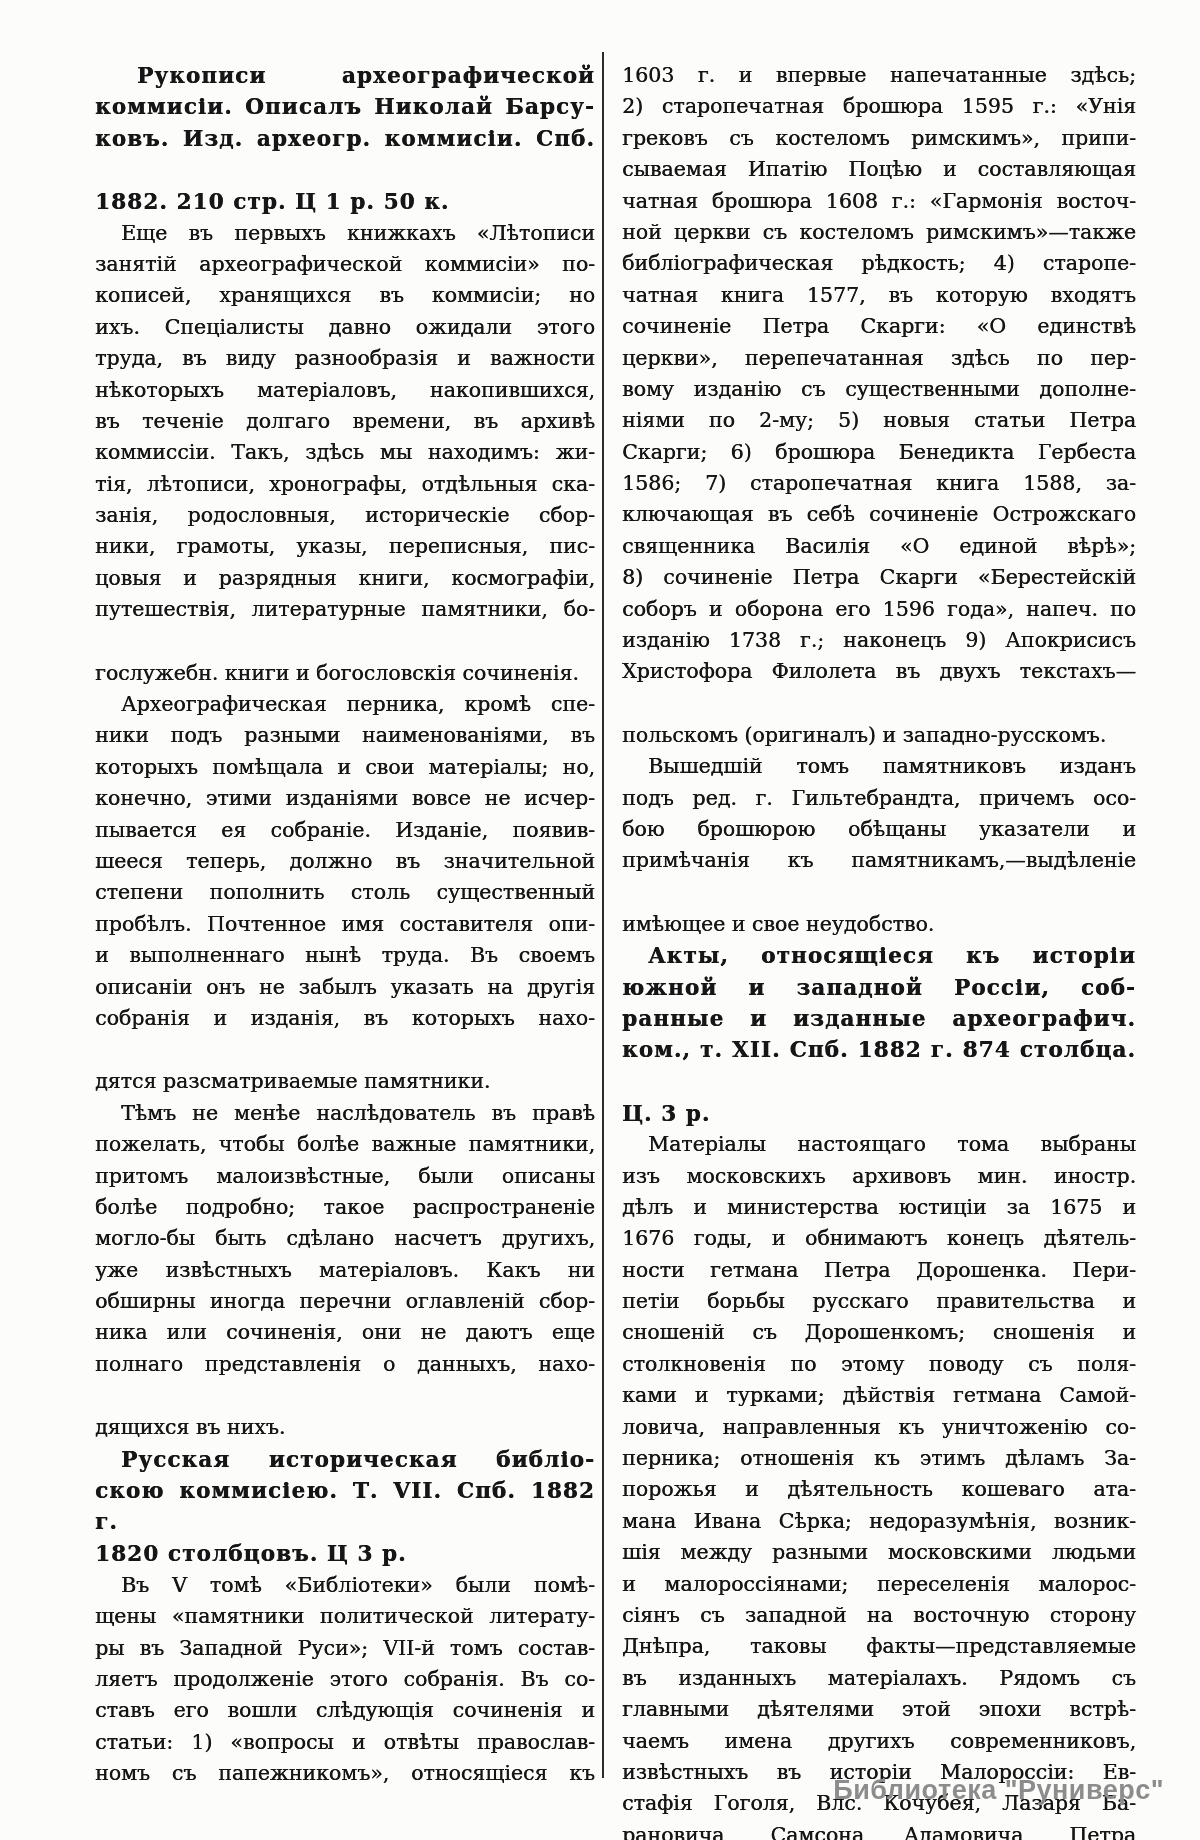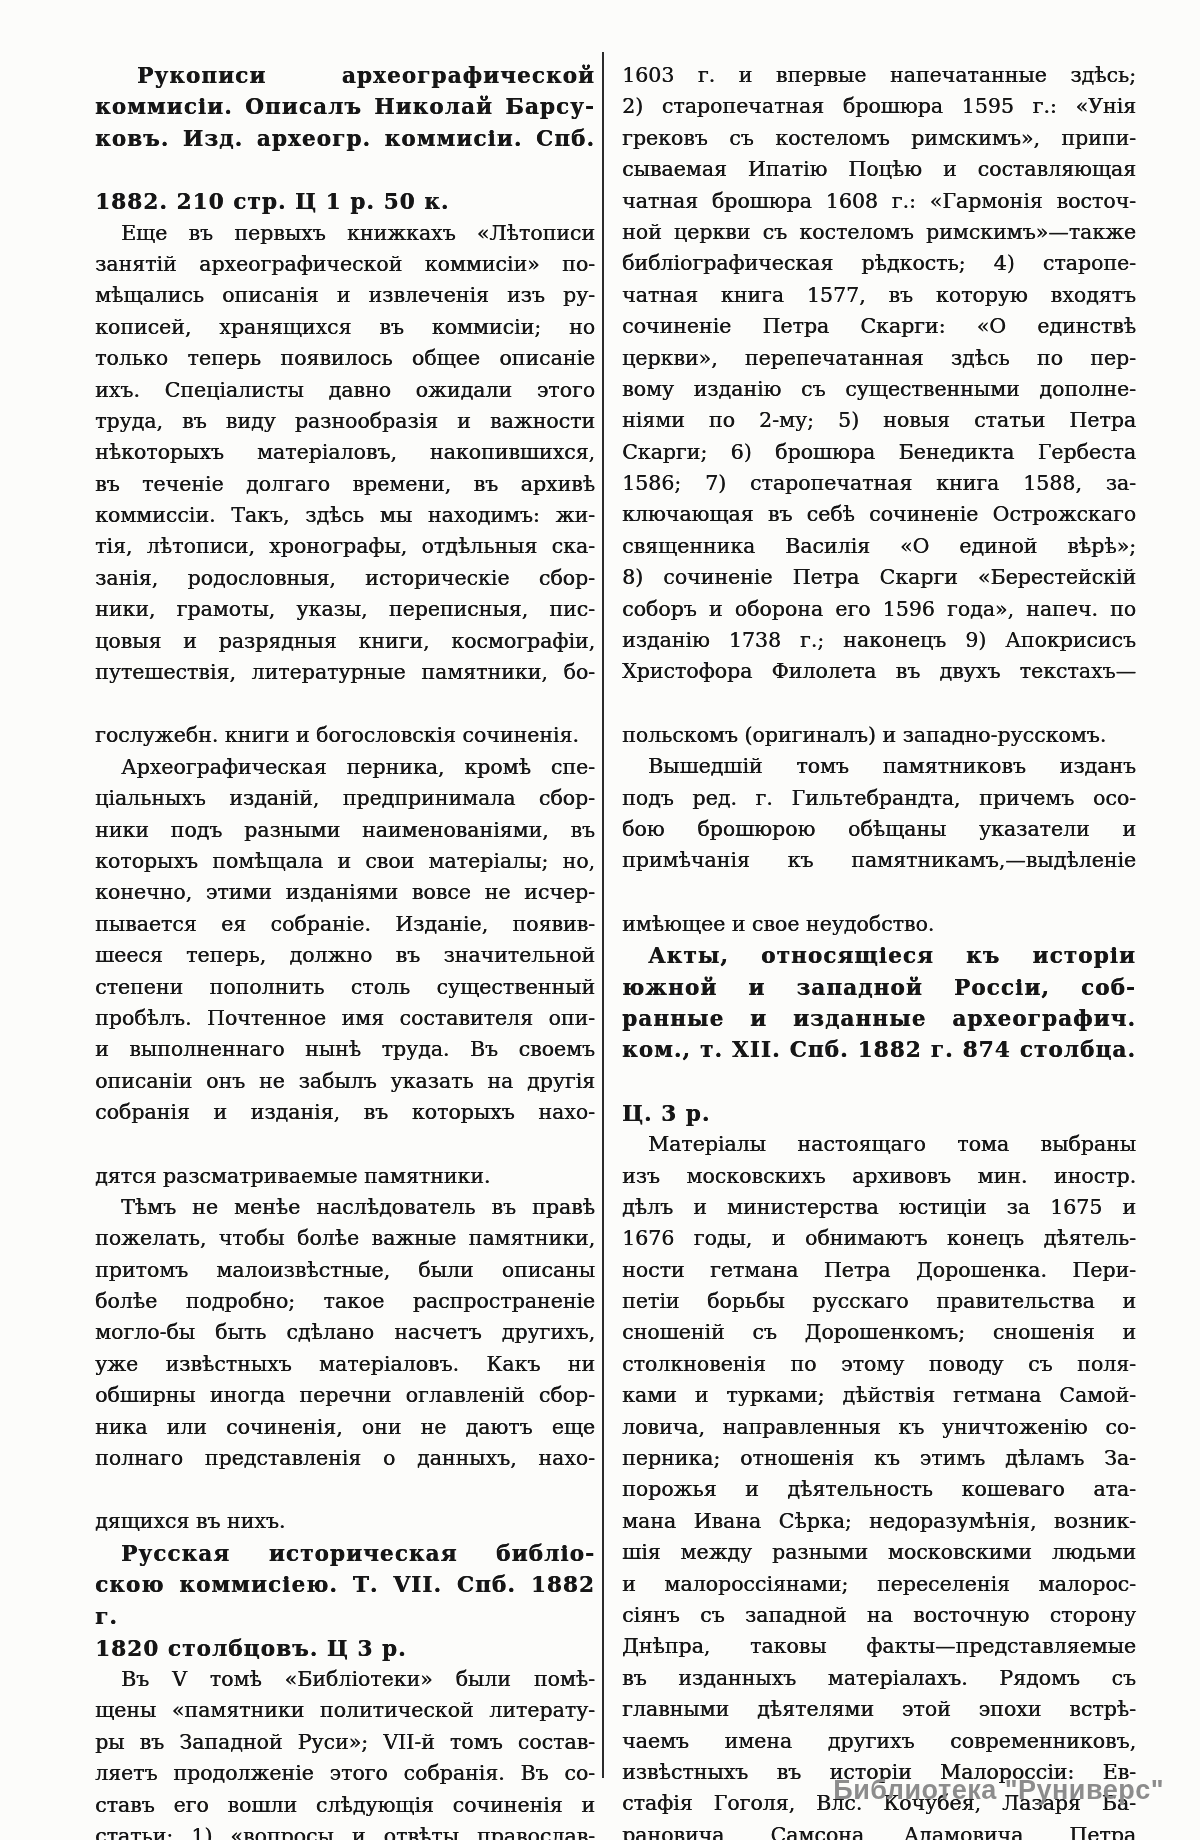--- a/index.html
+++ b/index.html
@@ -53,36 +53,33 @@
 <body>
 
 <div class="page">
   <div class="column col-left" id="col-left">
       <div class="line j b ind1">Рукописи археографической</div>
       <div class="line j b">коммисіи. Описалъ Николай Барсу-</div>
       <div class="line j b">ковъ. Изд. археогр. коммисіи. Спб.</div>
       <div class="line j b end">1882. 210 стр. Ц 1 р. 50 к.</div>
       <div class="line j ind">Еще въ первыхъ книжкахъ «Лѣтописи</div>
       <div class="line j">занятій археографической коммисіи» по-</div>
-      <div class="line j">мѣщались описанія и извлеченія изъ ру-</div>
       <div class="line j">кописей, хранящихся въ коммисіи; но</div>
-      <div class="line j">только теперь появилось общее описаніе</div>
       <div class="line j">ихъ. Спеціалисты давно ожидали этого</div>
       <div class="line j">труда, въ виду разнообразія и важности</div>
       <div class="line j">нѣкоторыхъ матеріаловъ, накопившихся,</div>
       <div class="line j">въ теченіе долгаго времени, въ архивѣ</div>
       <div class="line j">коммиссіи. Такъ, здѣсь мы находимъ: жи-</div>
       <div class="line j">тія, лѣтописи, хронографы, отдѣльныя ска-</div>
       <div class="line j">занія, родословныя, историческіе сбор-</div>
       <div class="line j">ники, грамоты, указы, переписныя, пис-</div>
       <div class="line j">цовыя и разрядныя книги, космографіи,</div>
       <div class="line j">путешествія, литературные памятники, бо-</div>
       <div class="line j end">гослужебн. книги и богословскія сочиненія.</div>
       <div class="line j ind">Археографическая перника, кромѣ спе-</div>
-      <div class="line j">ціальныхъ изданій, предпринимала сбор-</div>
       <div class="line j">ники подъ разными наименованіями, въ</div>
       <div class="line j">которыхъ помѣщала и свои матеріалы; но,</div>
       <div class="line j">конечно, этими изданіями вовсе не исчер-</div>
       <div class="line j">пывается ея собраніе. Изданіе, появив-</div>
       <div class="line j">шееся теперь, должно въ значительной</div>
       <div class="line j">степени пополнить столь существенный</div>
       <div class="line j">пробѣлъ. Почтенное имя составителя опи-</div>
       <div class="line j">и выполненнаго нынѣ труда. Въ своемъ</div>
       <div class="line j">описаніи онъ не забылъ указать на другія</div>
       <div class="line j">собранія и изданія, въ которыхъ нахо-</div>

